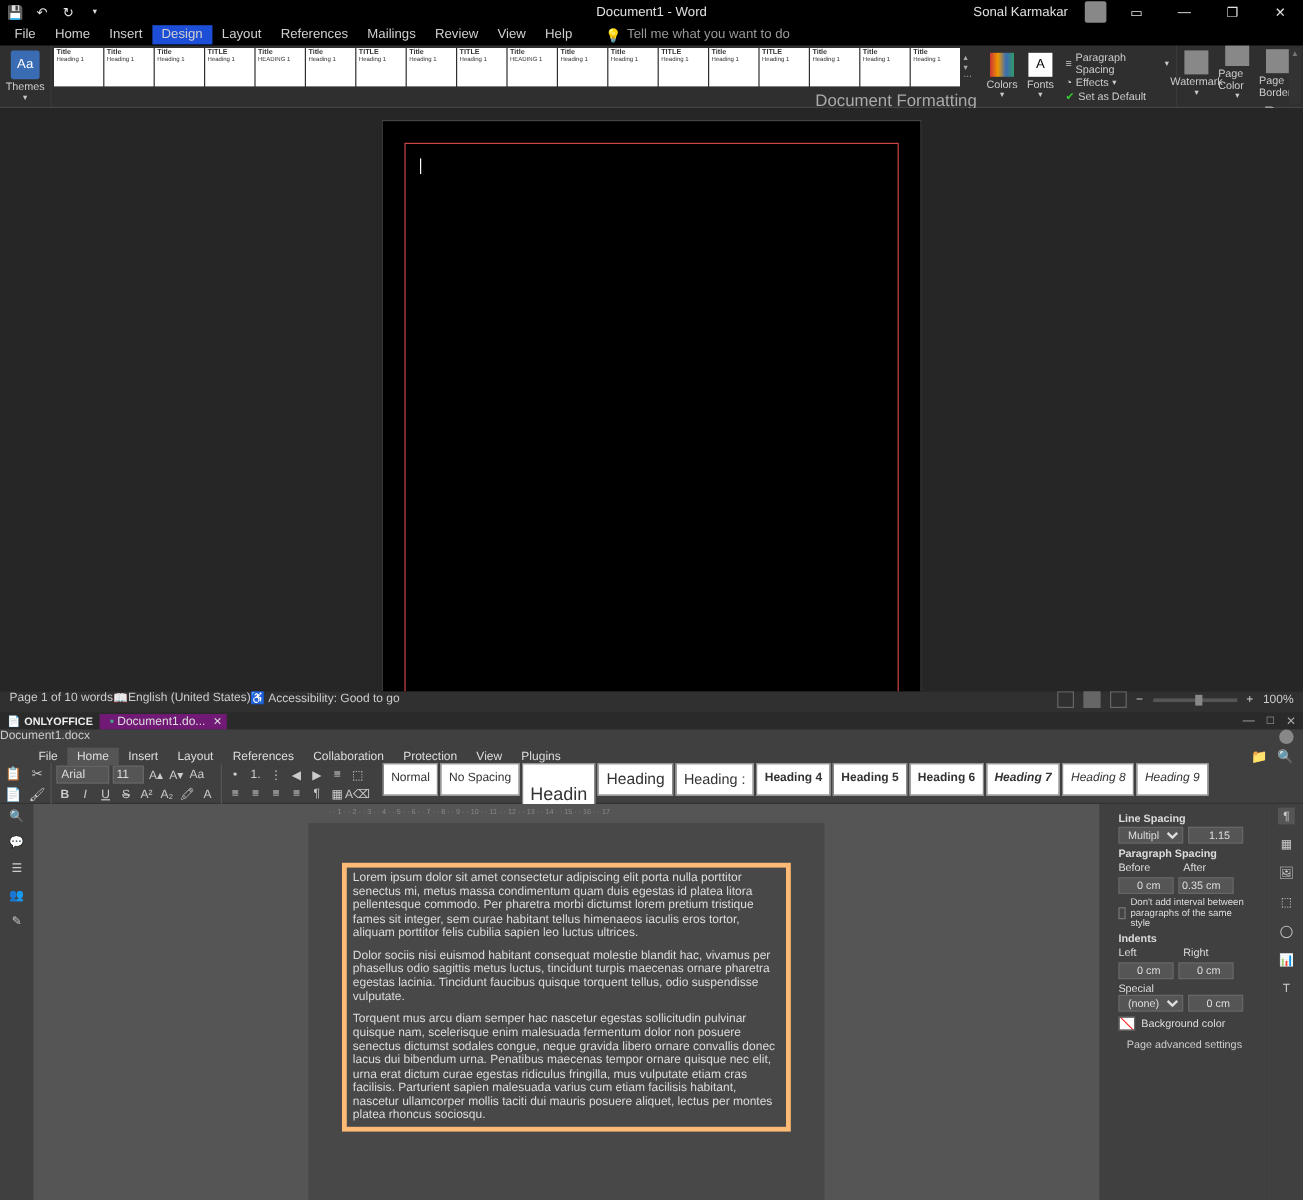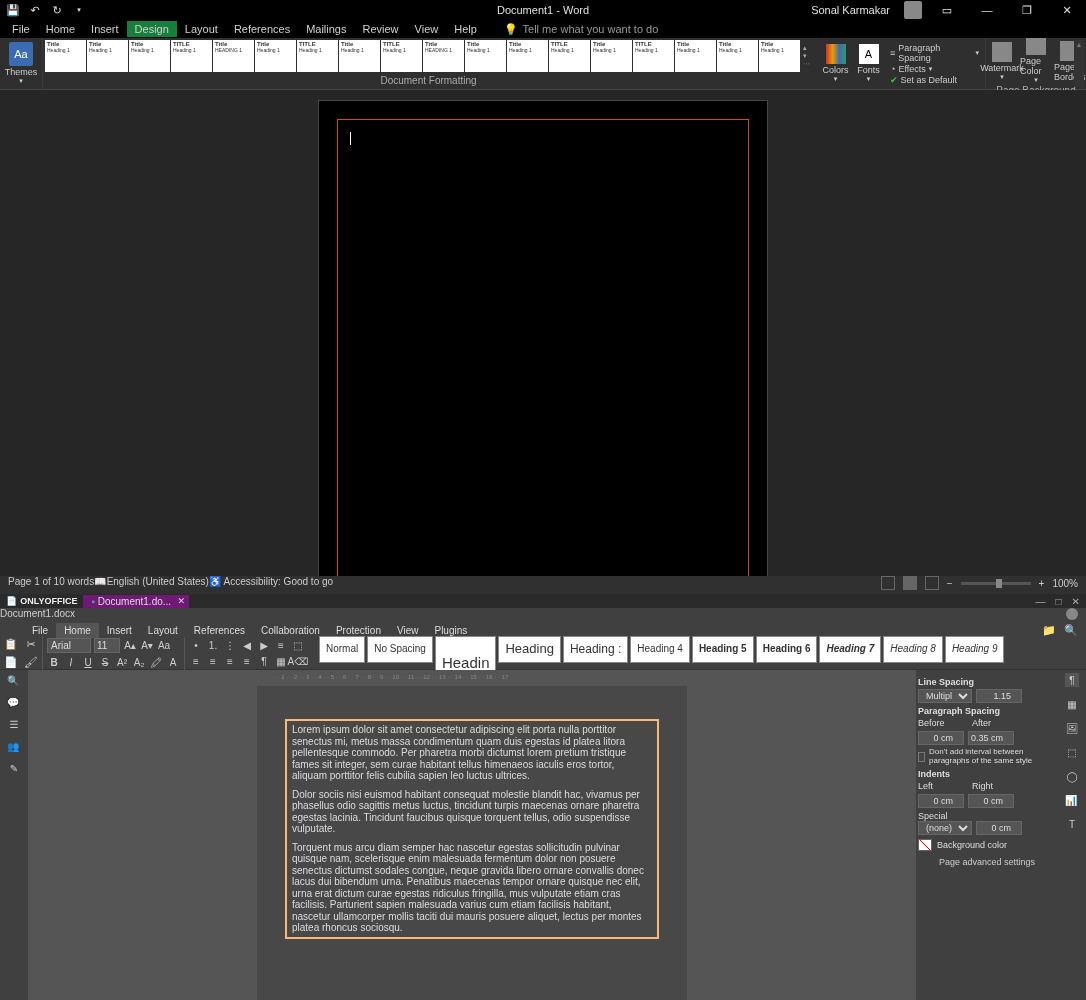--- a/index.html
+++ b/index.html
@@ -8,31 +8,31 @@
 .titlebar{height:20px;background:#000;display:flex;align-items:center;position:relative;color:#e0e0e0}
 .titlebar .left{display:flex;gap:8px;padding-left:6px}
 .titlebar .center{position:absolute;left:50%;transform:translateX(-50%);font-size:11px}
 .titlebar .right{position:absolute;right:4px;display:flex;gap:10px;align-items:center}
 .user-name{font-size:11px;margin-right:4px}
 .avatar{width:18px;height:18px;background:#888;border-radius:2px}
 .win-btn{width:30px;height:18px;display:flex;align-items:center;justify-content:center;cursor:pointer;font-size:11px}
 .qat-icon{width:14px;height:14px;display:inline-flex;align-items:center;justify-content:center}
 .menubar{height:18px;background:#000;display:flex;align-items:center;padding-left:4px}
 .menu-item{padding:2px 8px;font-size:11px;cursor:pointer;color:#d0d0d0}
-.menu-item.active{background:#15803d}
+.menu-item.active{background:#1d4ed8}
 .tellme{margin-left:20px;display:flex;align-items:center;gap:4px;color:#999;font-size:11px}
 .ribbon{height:52px;background:#2f2f2f;display:flex;border-bottom:1px solid #444;position:relative}
 .ribbon-group{display:flex;flex-direction:column;justify-content:center;padding:2px 4px;border-right:1px solid #3a3a3a}
 .themes-btn{width:34px;height:46px;display:flex;flex-direction:column;align-items:center;justify-content:center;font-size:9px;cursor:pointer}
 .themes-ico{width:24px;height:24px;background:#3a6cb3;border-radius:2px;margin-bottom:1px;display:flex;align-items:center;justify-content:center;font-size:11px;color:#fff}
 .formatting-gallery{display:flex;gap:1px;padding:2px 2px}
 .fmt-thumb{width:41px;height:32px;background:#fff;cursor:pointer;position:relative;font-size:5px;color:#333;overflow:hidden;padding:1px 2px}
 .fmt-thumb .t{font-size:6px;font-weight:bold}
 .fmt-more{width:11px;display:flex;flex-direction:column;align-items:center;justify-content:center;background:#2f2f2f;cursor:pointer;color:#aaa;font-size:7px}
-.group-label{text-align:center;font-size:10px;color:#aaa;margin-top:1px}
+.group-label{text-align:right;font-size:14px;color:#aaa;margin-top:1px}
 .colors-fonts{display:flex;gap:2px;padding:2px}
 .small-btn{width:32px;height:46px;display:flex;flex-direction:column;align-items:center;justify-content:center;font-size:9px;cursor:pointer}
 .small-ico{width:20px;height:20px;margin-bottom:1px}
 .options-col{display:flex;flex-direction:column;justify-content:center;font-size:9px;gap:1px;padding-left:4px}
 .options-col>div{display:flex;align-items:center;gap:3px;cursor:pointer}
 .pagebg{display:flex;gap:2px}
 .doc-area{flex:1;background:#262626;display:flex;justify-content:center;overflow:hidden;position:relative}
 .page{width:450px;height:590px;background:#000;border:1px solid #444;margin-top:10px;padding:18px}
 .page-inner{border:1px solid #c44;width:100%;height:480px;padding:12px}
 .cursor-line{border-left:1px solid #fff;height:13px}
@@ -69,23 +69,23 @@
 .oo-style-box.h1{font-size:15px;padding:17px 6px}
 .oo-style-box.h7{font-style:italic;font-weight:bold}
 .oo-style-box.h8{font-style:italic}
 .oo-style-box.h9{font-style:italic}
 .oo-main{flex:1;display:flex;background:#555}
 .oo-leftbar{width:28px;background:#404040;display:flex;flex-direction:column;align-items:center;padding-top:3px;gap:8px}
 .oo-rightbar{width:28px;background:#404040;display:flex;flex-direction:column;align-items:center;padding-top:3px;gap:10px}
 .oo-doc{flex:1;background:#555;display:flex;justify-content:center;position:relative}
 .oo-ruler{position:absolute;top:0;left:246px;height:14px;width:460px;font-size:6px;color:#888;display:flex;align-items:center}
 .oo-page{width:430px;background:#484848;margin-top:16px;padding:33px 28px}
-.oo-sel{border:2px solid #fdba74;padding:3px 5px}
+.oo-sel{border:4px solid #fdba74;padding:3px 5px}
 .oo-para{color:#dcdcdc;font-size:10px;line-height:1.15;margin-bottom:7px}
-.oo-props{width:142px;background:#404040;padding:4px 2px;font-size:9px;color:#ddd}
+.oo-props{width:142px;background:#404040;padding:4px 16px;font-size:9px;color:#ddd}
 .oo-prop-head{font-weight:bold;margin:3px 0 2px}
 .oo-prop-row{display:flex;gap:4px;margin-bottom:3px;align-items:center}
 .oo-sel-field{background:#555;border:1px solid #666;color:#ddd;font-size:9px;height:14px;padding:0 3px}
 .oo-num-field{background:#555;border:1px solid #666;color:#ddd;font-size:9px;height:14px;width:46px;text-align:right;padding-right:10px;position:relative}
 .oo-cb{width:10px;height:10px;border:1px solid #777;background:#444}
 .oo-adv{text-align:center;font-size:9px;color:#ccc;cursor:pointer;margin-top:6px}
 .oo-bgcolor{display:flex;align-items:center;gap:5px;margin-top:4px}
 .oo-bgcolor-sw{width:14px;height:12px;border:1px solid #666;background:linear-gradient(45deg,#fff 45%,#f00 50%,#fff 55%)}
 .caret{font-size:7px}
 .scrollarrow{position:absolute;right:2px;top:2px;bottom:2px;width:10px;background:#333;display:flex;flex-direction:column;justify-content:space-between;align-items:center;font-size:8px;color:#777}
@@ -367,21 +367,21 @@
         <span class="oo-btn">▦</span>
         <span class="oo-btn">A⌫</span>
       </div>
     </div>
     <div class="oo-styles">
       <div class="oo-style-box">Normal</div>
       <div class="oo-style-box">No Spacing</div>
       <div class="oo-style-box h1">Headin</div>
       <div class="oo-style-box" style="font-size:13px;padding:4px 6px">Heading</div>
       <div class="oo-style-box" style="font-size:12px;padding:5px 6px">Heading :</div>
-      <div class="oo-style-box" style="font-weight:normal">Heading 4</div>
+      <div class="oo-style-box" style="font-weight:bold">Heading 4</div>
       <div class="oo-style-box" style="font-weight:bold">Heading 5</div>
       <div class="oo-style-box" style="font-weight:bold">Heading 6</div>
       <div class="oo-style-box h7">Heading 7</div>
       <div class="oo-style-box h8">Heading 8</div>
       <div class="oo-style-box h9">Heading 9</div>
     </div>
   </div>
   <div class="oo-main">
     <div class="oo-leftbar">
       <span class="oo-btn">🔍</span>

